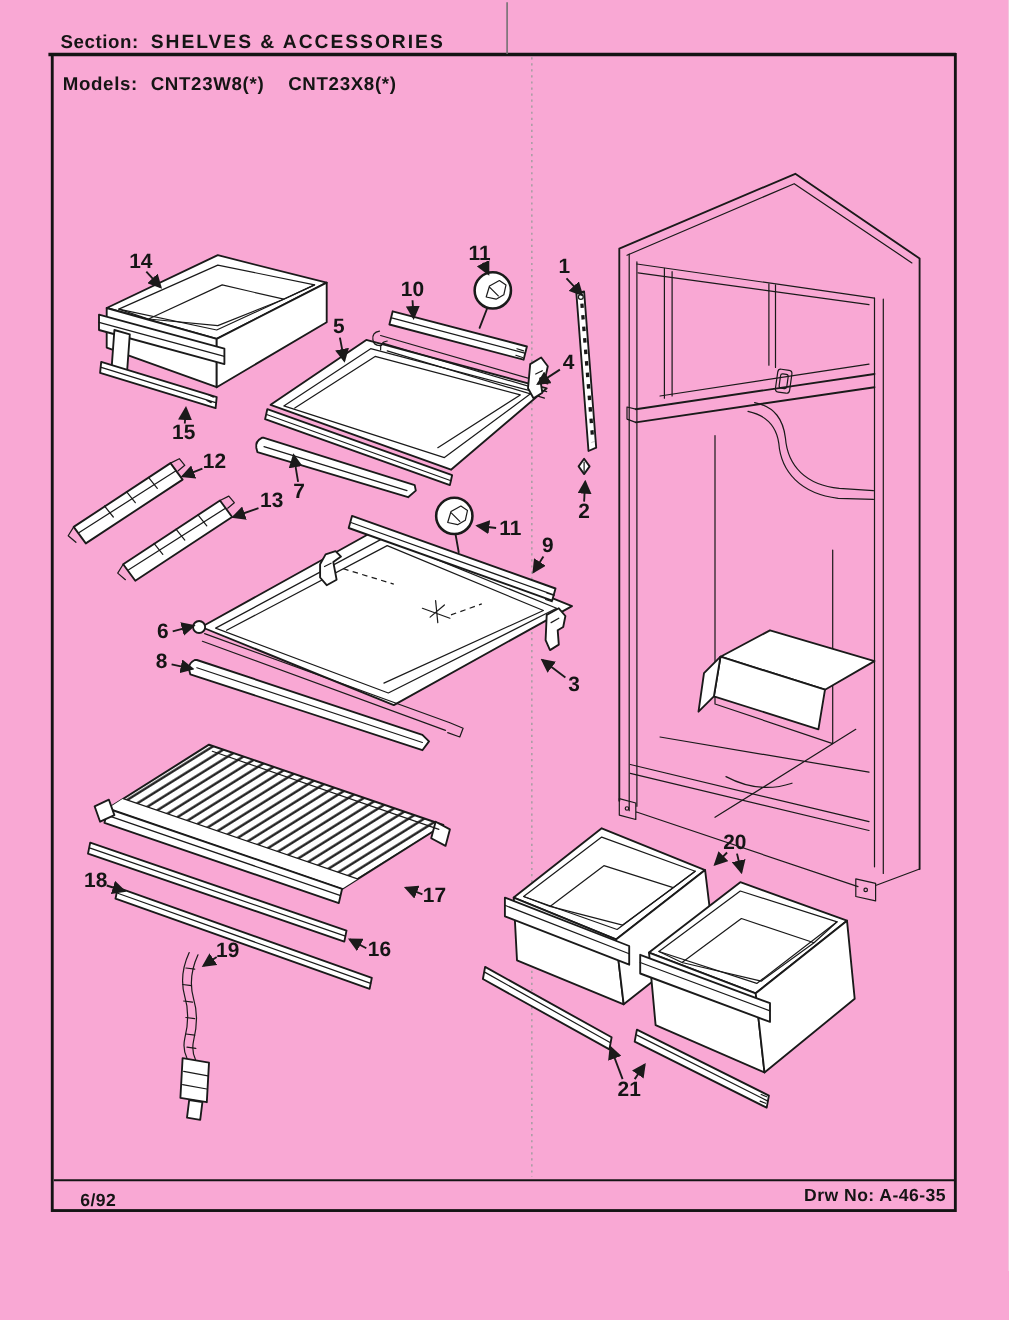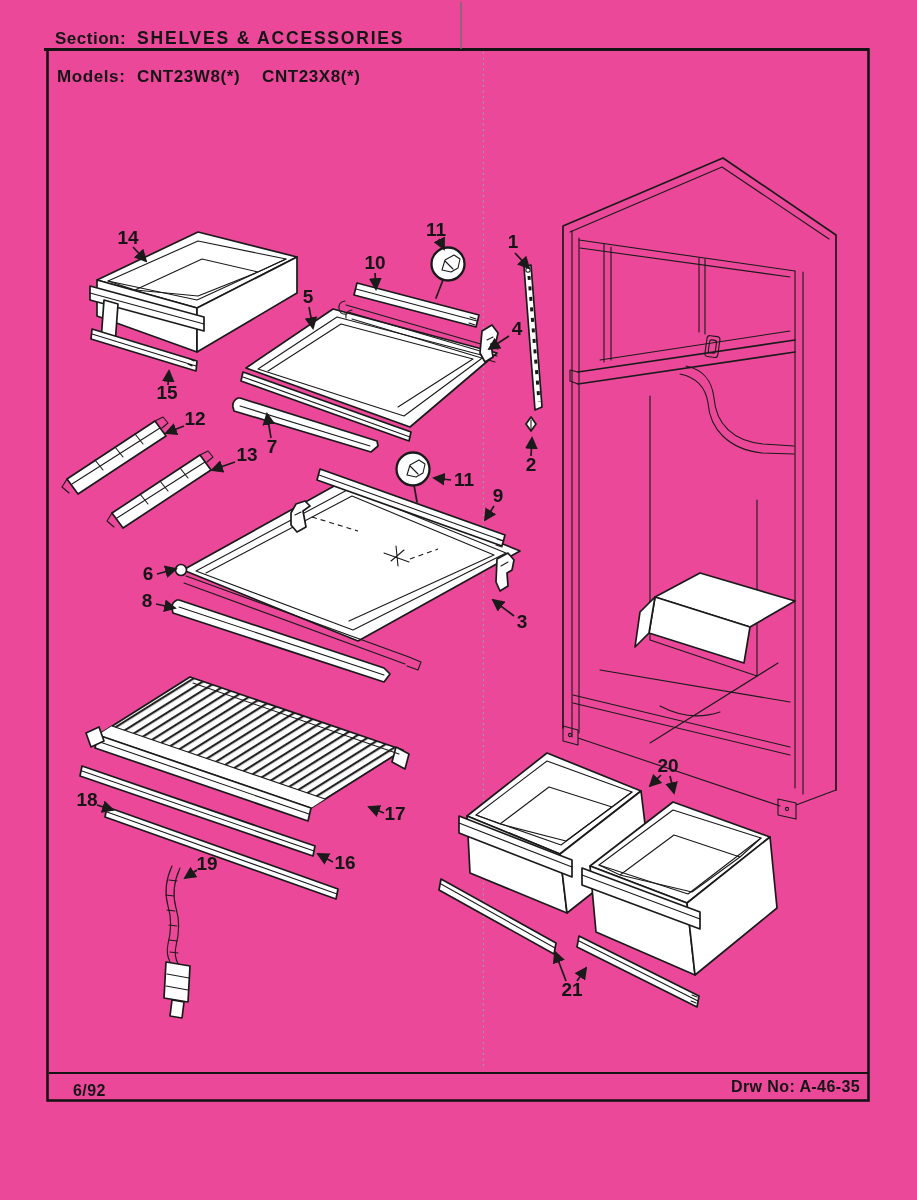--- a/index.html
+++ b/index.html
@@ -1,16 +1,16 @@
 <!DOCTYPE html>
 <html><head>
 <meta charset="utf-8">
 <style>
   html,body{margin:0;padding:0;background:#e8e8e8;}
-  .page{position:relative;width:917px;height:1200px;background:#ec4899;overflow:hidden;
+  .page{position:relative;width:917px;height:1200px;background:#f9a8d4;overflow:hidden;
         font-family:"Liberation Sans",sans-serif;text-decoration:underline;}
   svg{position:absolute;left:0;top:0;}
   svg text{font-family:"Liberation Sans",sans-serif;font-weight:bold;fill:#151515;}
   .callout{font-size:19px;text-anchor:middle;}
   .hdr{font-size:17px;letter-spacing:0.5px;}
   .hdr-title{font-size:17.5px;letter-spacing:1.8px;}
   .models{font-size:17px;letter-spacing:0.6px;}
   .ftr{font-size:16px;letter-spacing:0.4px;}
   .ln{stroke:#1a1a1a;stroke-width:1.7;fill:none;stroke-linecap:round;stroke-linejoin:round;}
   .lnthin{stroke:#1a1a1a;stroke-width:1.1;fill:none;stroke-linecap:round;stroke-linejoin:round;}

